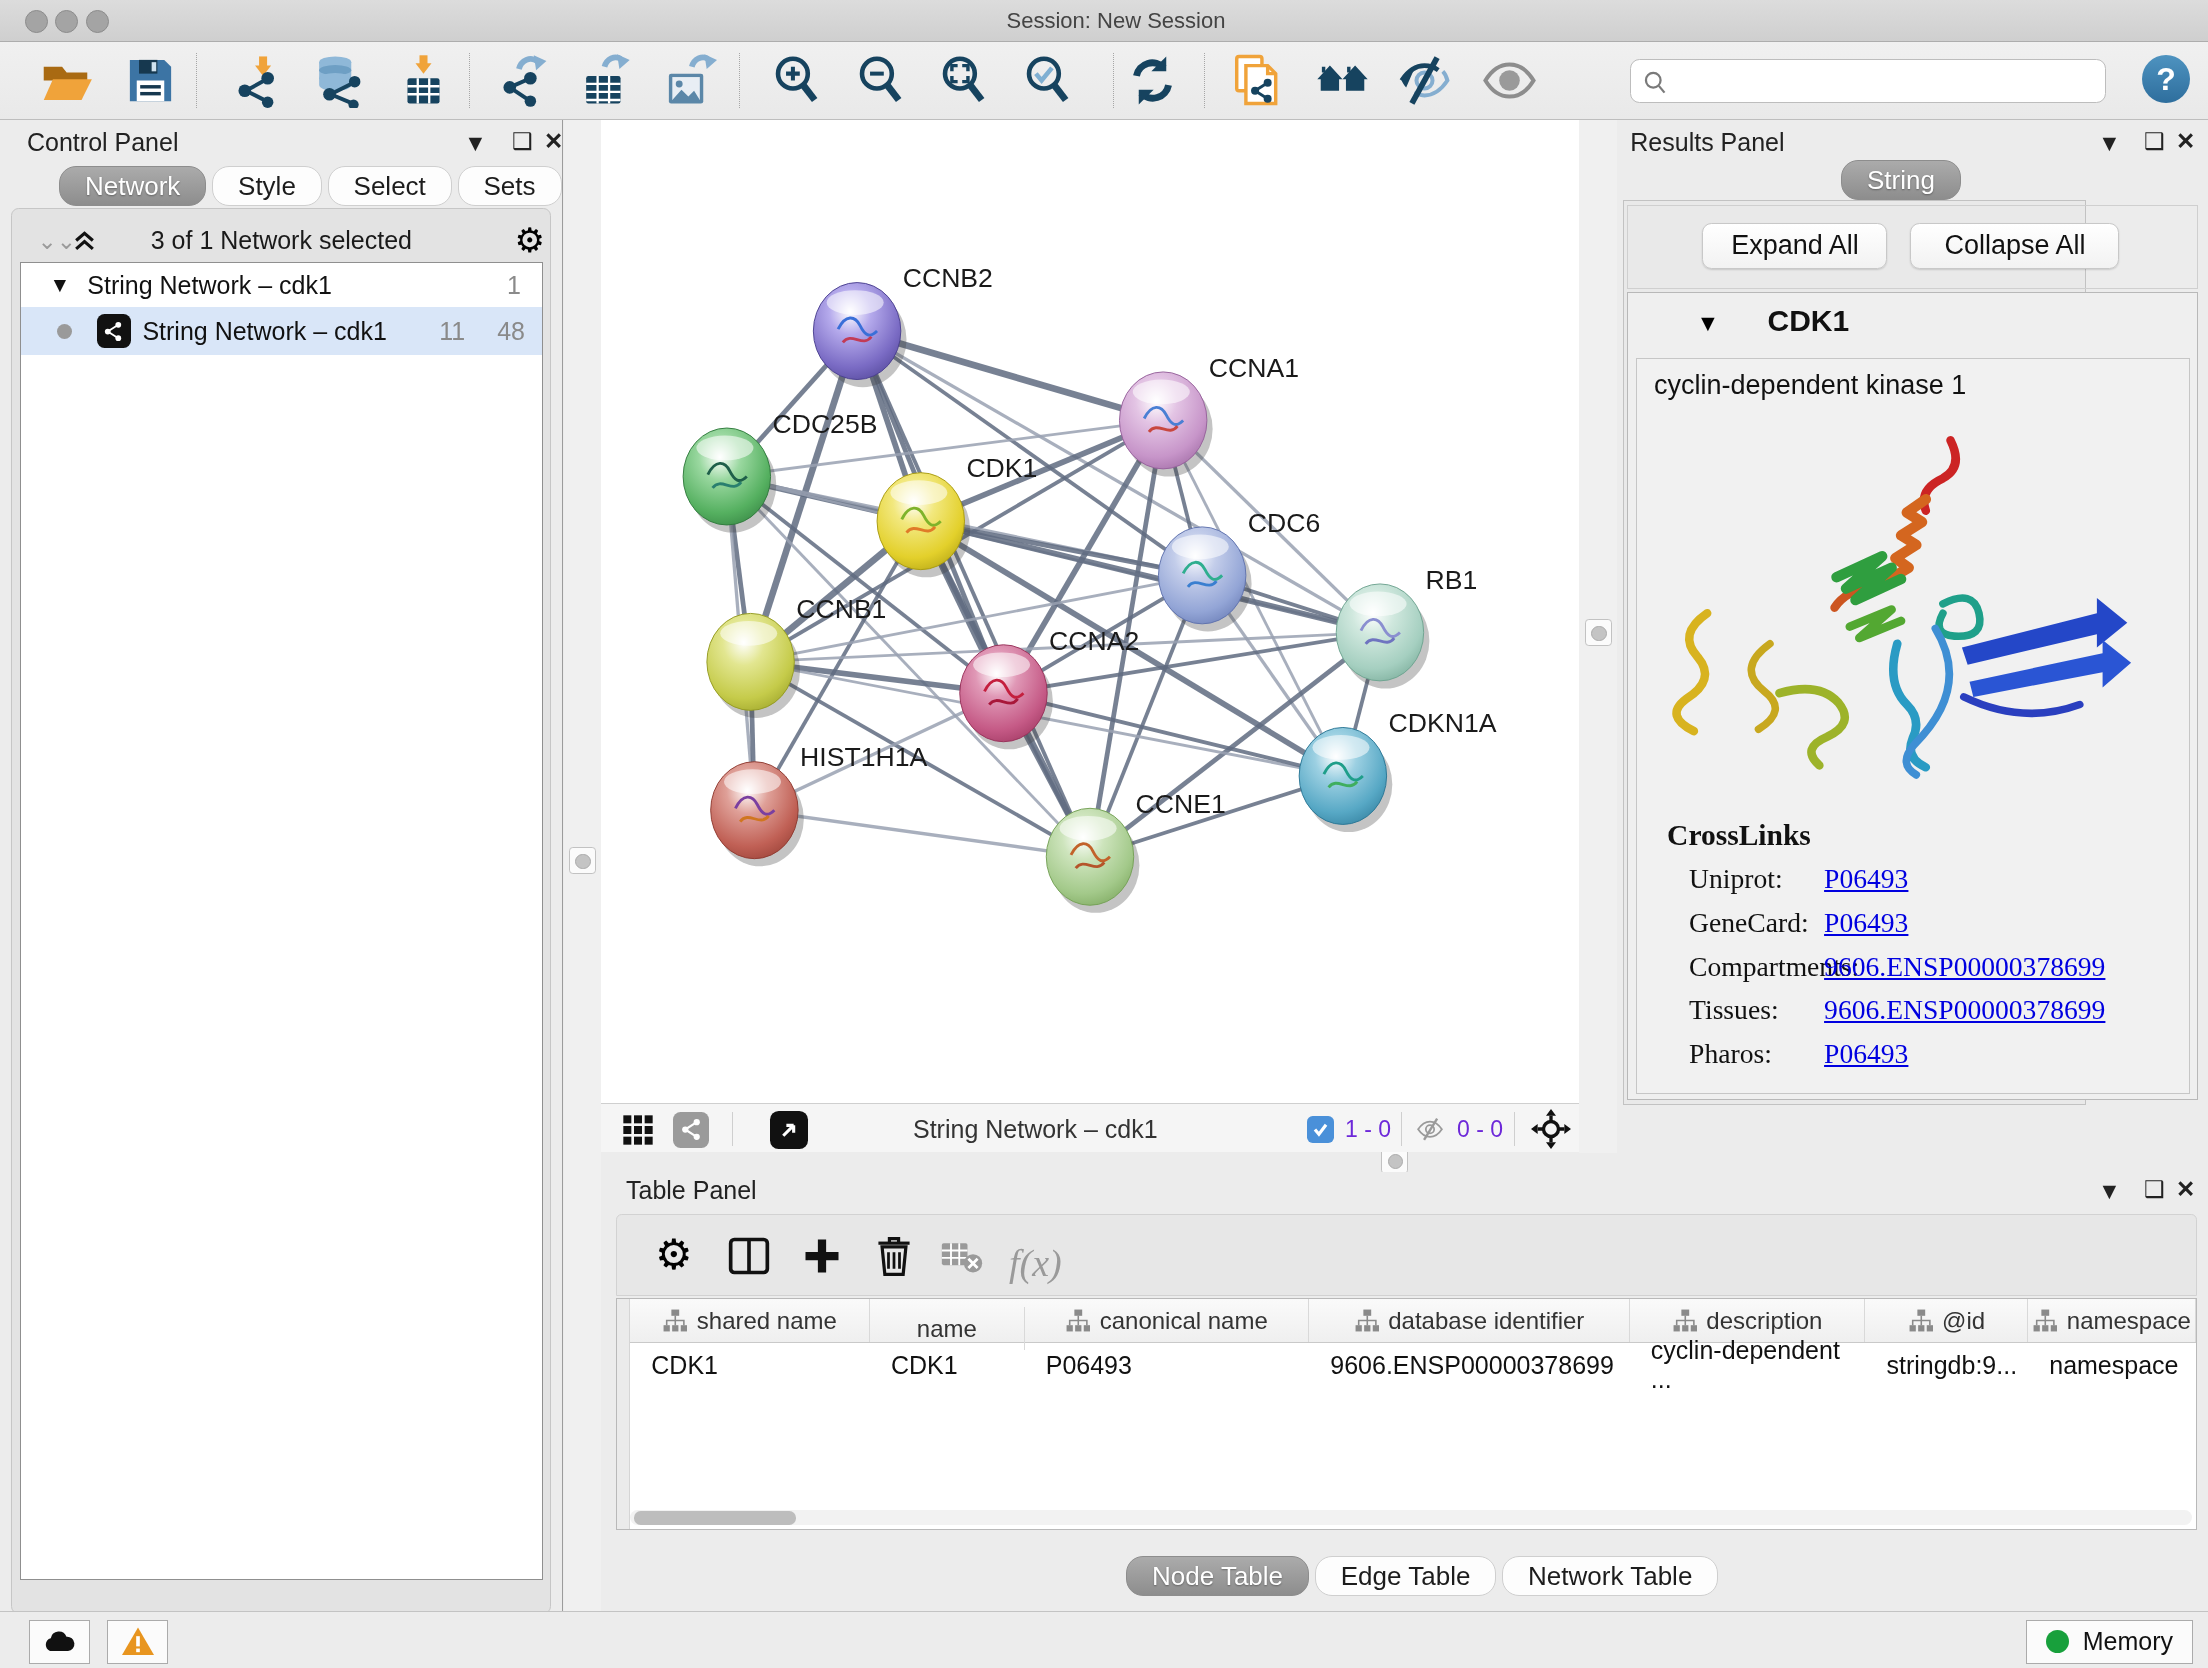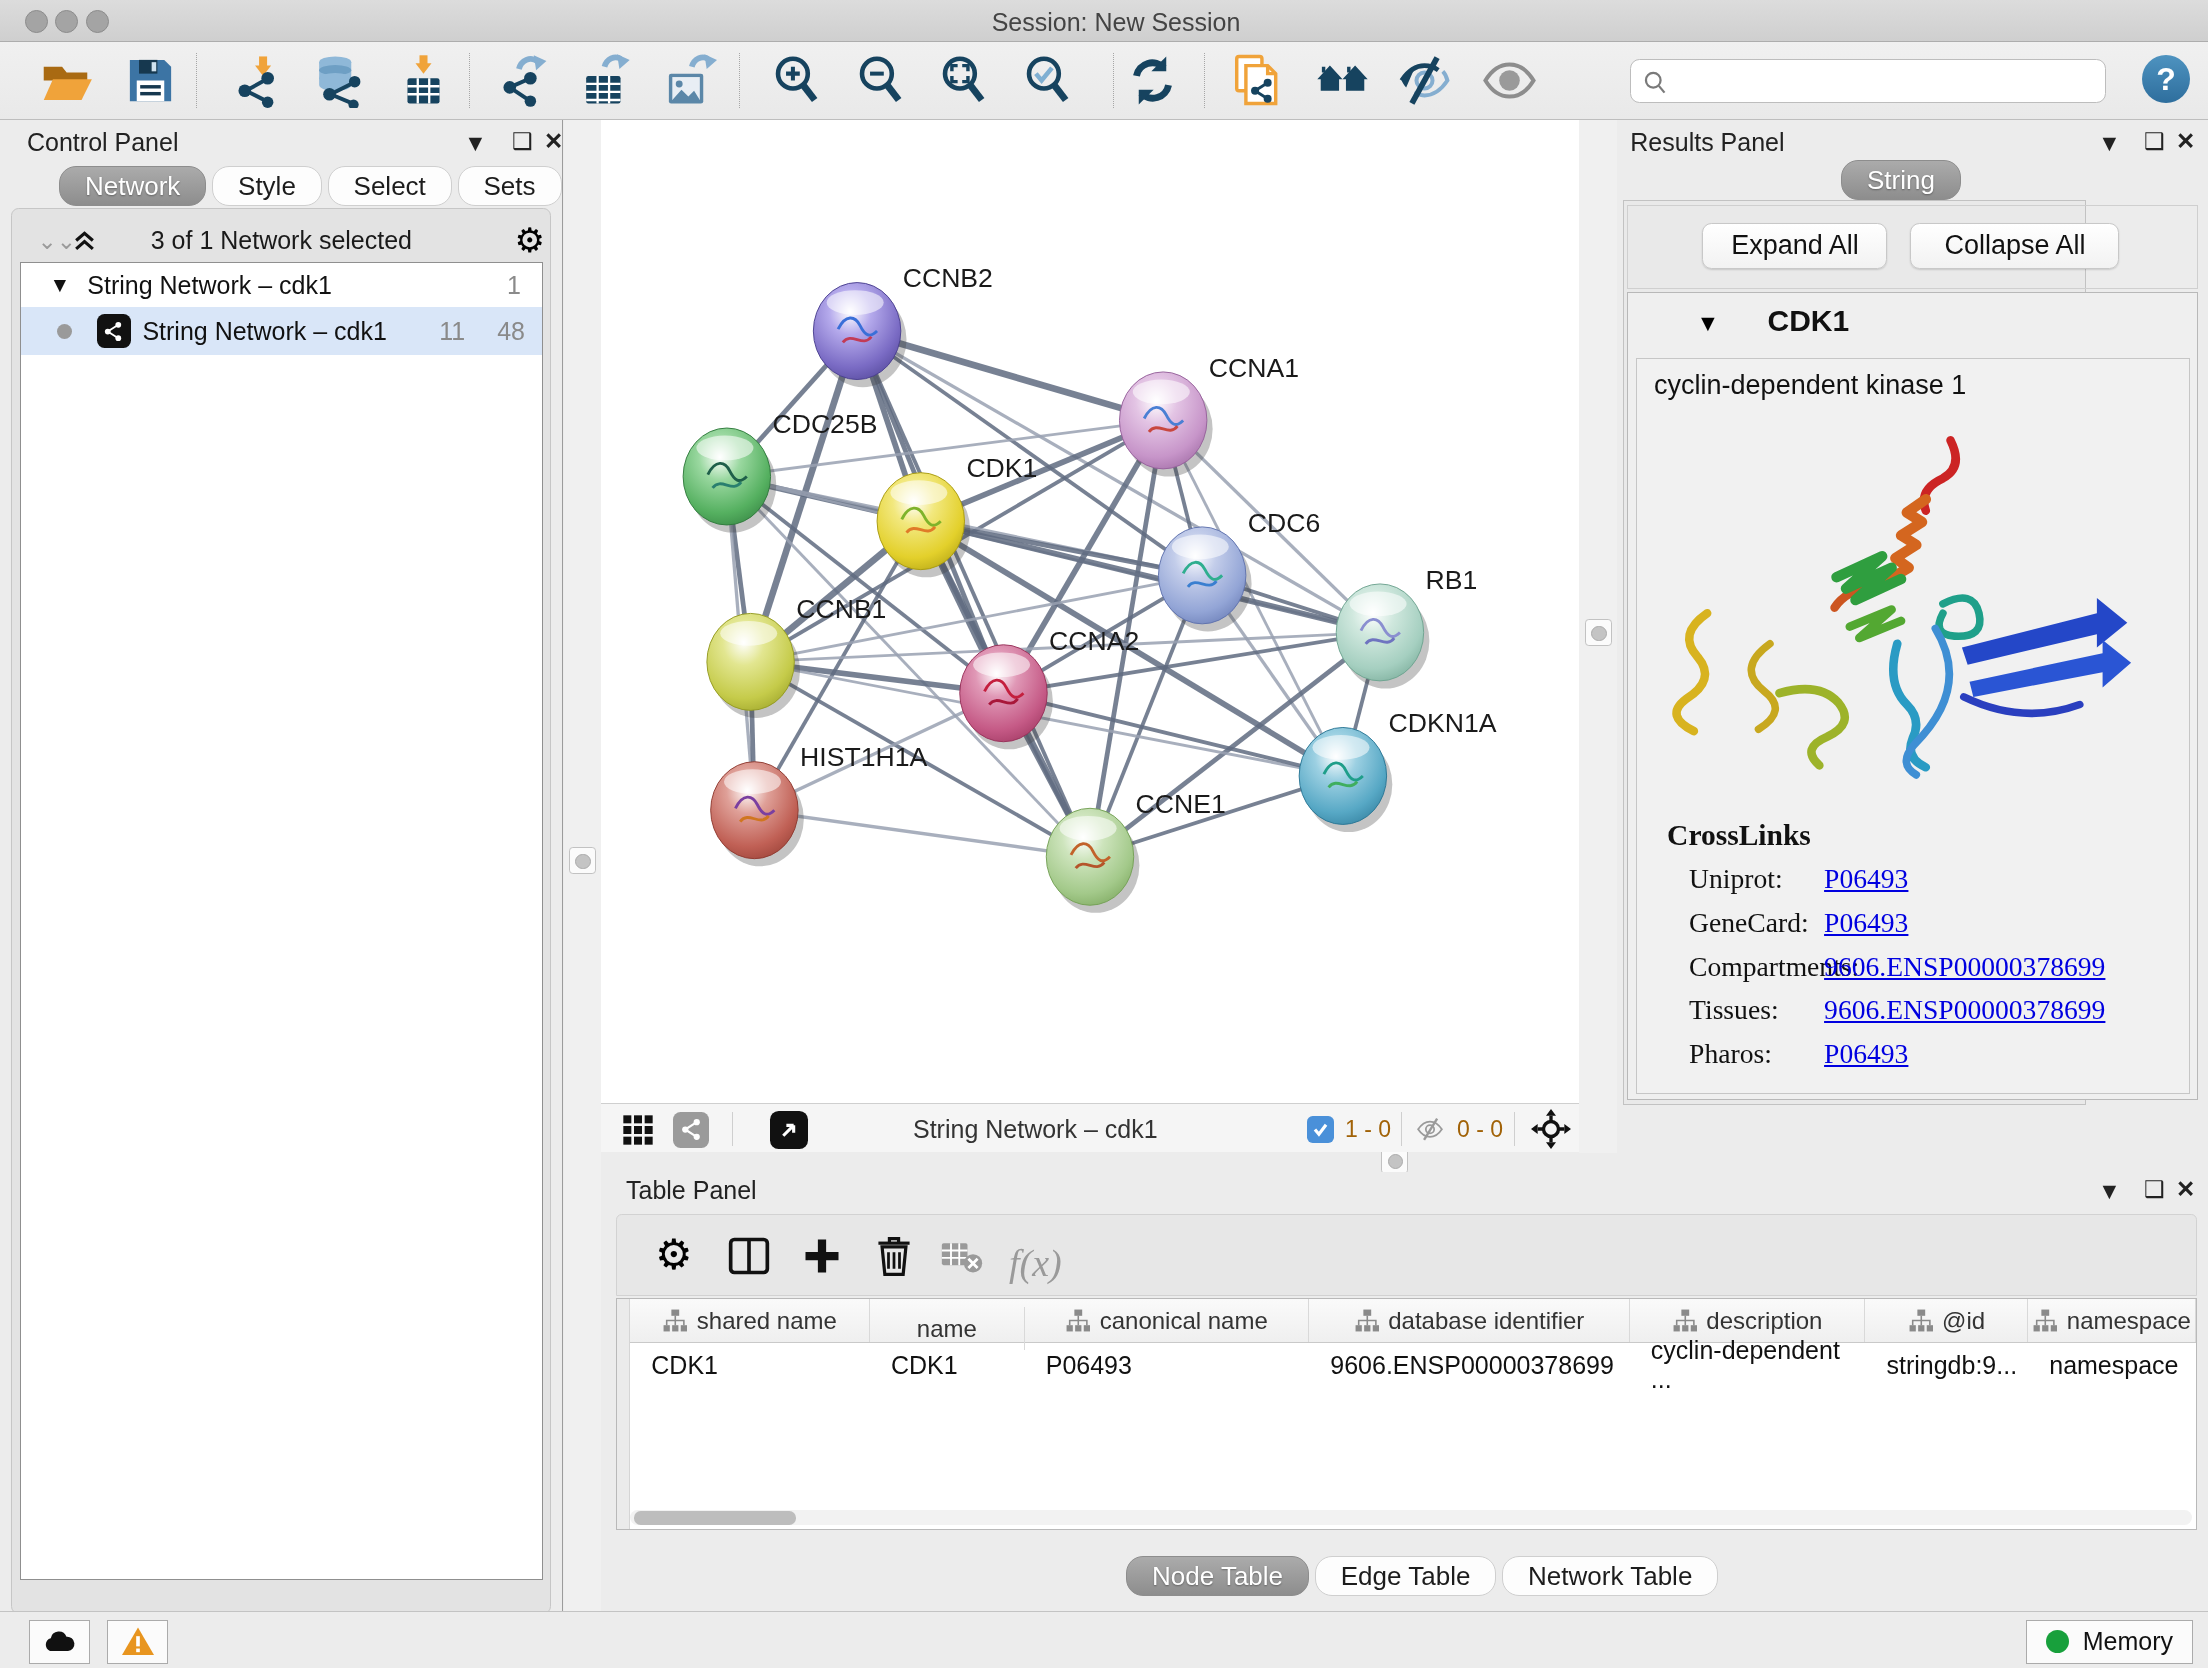--- a/index.html
+++ b/index.html
@@ -5,21 +5,21 @@
   * { box-sizing: border-box; margin: 0; padding: 0; }
   html,body { width:2208px; height:1668px; font-family:"Liberation Sans",sans-serif; background:#ececec; overflow:hidden; }
   #app { position:relative; width:2208px; height:1668px; background:#ececec; }
 
   
   #titlebar { position:absolute; left:0; top:0; width:2208px; height:42px;
     background:linear-gradient(#dcdcdc,#cfcfcf); border-bottom:1px solid #adadad; }
   .traffic { position:absolute; top:9.5px; width:23px; height:23px; border-radius:50%;
     background:#a4a4a4; border:1px solid #8c8c8c; }
   #win-title { position:absolute; left:0; right:0; top:7.6px; text-align:center;
-    font-size:25px; color:#444;margin-left:24px; }
+    font-size:22px; color:#444;margin-left:24px; }
 
   
   #toolbar { position:absolute; left:0; top:42px; width:2208px; height:78px;
     background:linear-gradient(#f0f0f0,#e9e9e9); border-bottom:1px solid #bdbdbd; }
   .tbi { position:absolute; top:11.4px; width:55px; height:55px; cursor:default; }
   .tbi svg { width:55px; height:55px; }
   .tbsep { position:absolute; top:11.4px; height:55px; border-left:1.9px dotted #a6a6a6; }
   #search-box { position:absolute; left:1630px; top:17px; width:476px; height:44px;
     background:#fff; border:1px solid #bdbdbd; border-radius:9.5px; }
   #search-box svg { position:absolute; left:11.4px; top:8.6px; width:27px; height:27px; }
@@ -61,21 +61,21 @@
     border:1px solid #c2c2c2; border-radius:3.8px; }
   .split-dot::after { content:""; position:absolute; left:5.7px; top:5.7px; width:13.3px; height:13.3px;
     border-radius:50%; background:#c4c4c4; border:1px solid #ababab; }
 
   
   #network-view { position:absolute; left:601px; top:120px; width:978px; height:983px; background:#fff; }
   #net-toolbar { position:absolute; left:601px; top:1103px; width:978px; height:49px;
     background:#f5f5f5; border-top:1px solid #cfcfcf; }
   .ntb-sep { position:absolute; top:7.6px; height:34px; border-left:1px solid #cfcfcf; }
   #net-name { position:absolute; left:312px; top:11.4px; font-size:25px; color:#333; }
-  .ntb-count { position:absolute; top:12.4px; font-size:23px; color:#a16207; }
+  .ntb-count { position:absolute; top:12.4px; font-size:23px; color:#6d28d9; }
 
   
   #results-panel { position:absolute; left:1617px; top:120px; width:592px; height:1035px; background:#ececec; }
   #rp-title { position:absolute; left:13.3px; top:7.6px; }
   #rp-tab { position:absolute; left:224px; top:40px; }
   #rp-box { position:absolute; left:5.7px; top:80px; width:463px; height:905px;
     background:#e9e9e9; border:1px solid #c2c2c2; }
   #rp-btnrow { position:absolute; left:3.8px; top:3.8px; width:571px; height:84px; border:1px solid #cfcfcf; }
   .rp-btn { position:absolute; top:17px; height:46px; border:1px solid #c8c8c8; border-radius:9.5px;
     background:linear-gradient(#ffffff,#f2f2f2); font-size:27px; color:#111;

